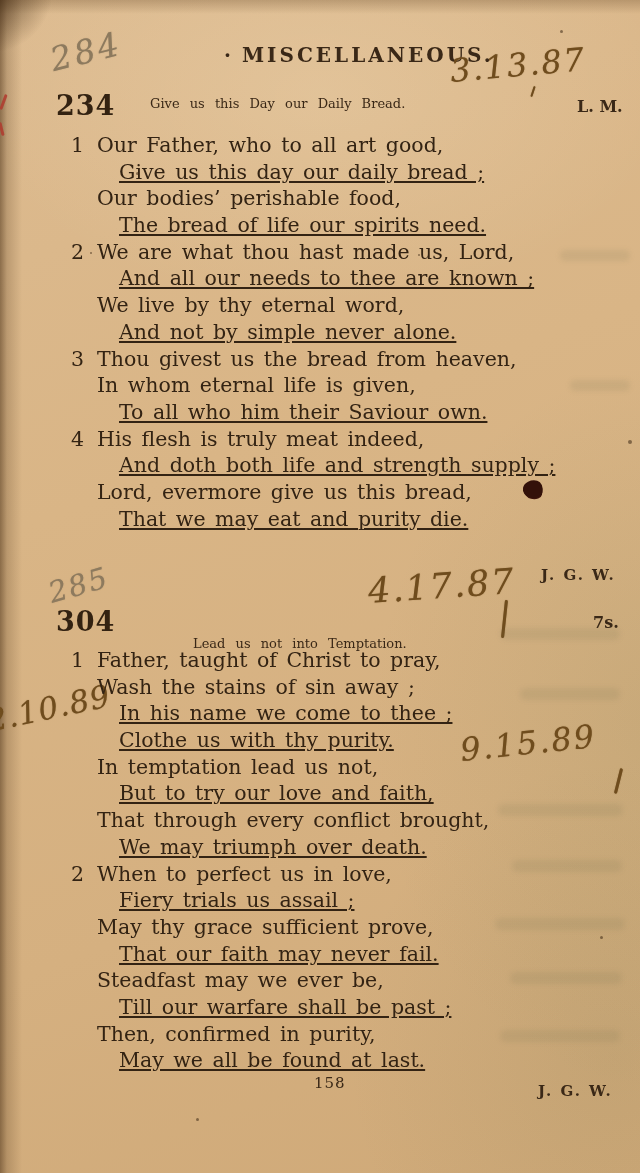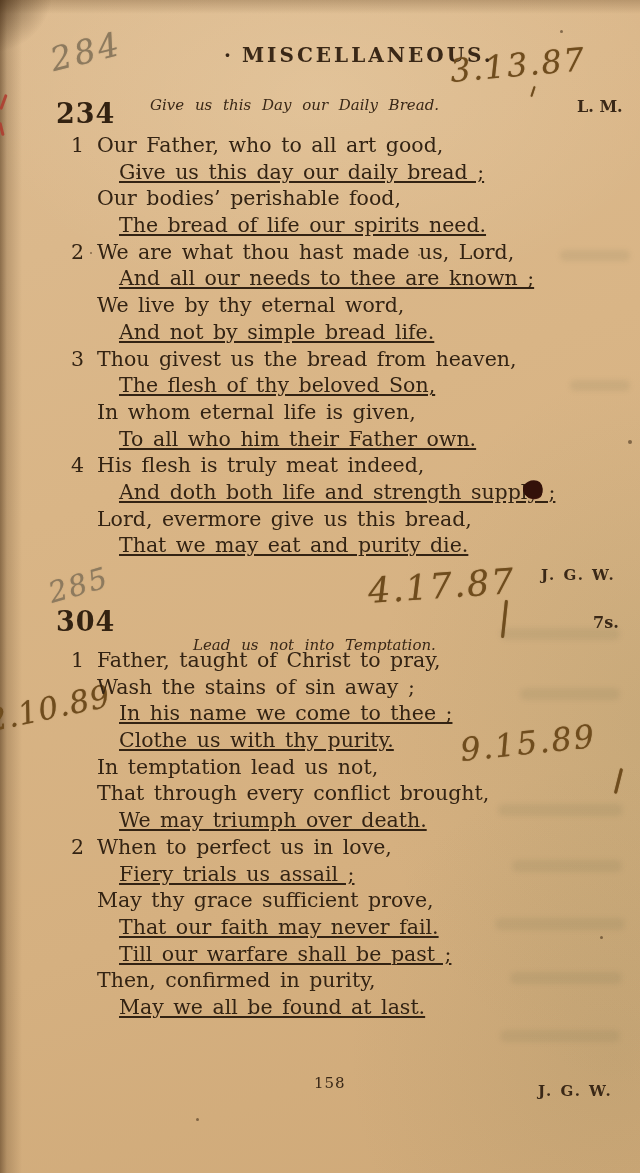--- a/index.html
+++ b/index.html
@@ -16,21 +16,21 @@
       linear-gradient(160deg, #ddbb90 0%, #d9b586 38%, #d5b080 70%, #cfa978 100%);
     color:#34241426;
   }
   .abs{position:absolute;}
   .running-header{
     font-size:20px; font-weight:bold; letter-spacing:3px; color:#3a2817;
     font-family:"DejaVu Serif", serif;
     text-align:right;
   }
   .hymn-number{font-size:27px; font-weight:bold; color:#332211; letter-spacing:1px;}
-  .hymn-title{font-style:italic; font-size:15px; color:#3a2817; word-spacing:6px;}
+  .hymn-title{font-size:13px; color:#3a2817; word-spacing:6px;}
   .meter{font-size:16px; font-weight:bold; color:#3a2817;}
   .verse-block{width:585px;}
   .line{
     position:relative; height:26.7px; line-height:26.7px;
     font-size:20.5px; color:#33231380; color:#332313;
     padding-left:47px; white-space:nowrap; word-spacing:3px;
     font-family:"DejaVu Serif", serif;
   }
   .line.alt{padding-left:69px;text-decoration:underline;}
   .vnum{position:absolute; left:21px; top:0;}
@@ -77,64 +77,65 @@
 
   <div class="abs hand pencil hw-284" style="left:50px; top:32px;">284</div>
   <div class="abs hand ink hw-31387" style="left:450px; top:46px;">3.13.87</div>
   <div class="abs hand pencil hw-285" style="left:48px; top:568px;">285</div>
   <div class="abs hand ink hw-41787" style="left:368px; top:566px;">4.17.87</div>
   <div class="tail" style="left:503px; top:600px; width:3px; height:38px; transform:rotate(6deg);"></div>
   <div class="abs hand ink hw-21089" style="left:-14px; top:690px;">2.10.89</div>
   <div class="abs hand ink hw-91589" style="left:460px; top:724px;">9.15.89</div>
   <div class="tail" style="left:617px; top:768px; width:3px; height:26px; transform:rotate(14deg);"></div>
 
-  <div class="abs hymn-number" style="left:56px; top:98px;">234</div>
+  <div class="abs hymn-number" style="left:56px; top:90px;">234</div>
   <div class="abs hymn-title" style="left:150px; top:96px;">Give us this Day our Daily Bread.</div>
   <div class="abs meter" style="left:577px; top:97px;">L. M.</div>
   <div class="tail" style="left:532px; top:86px; width:2px; height:11px; transform:rotate(18deg);"></div>
 
   <div class="abs verse-block" style="left:50px; top:132px;">
       <div class="line"><span class="vnum">1</span><span>Our Father, who to all art good,</span></div>
       <div class="line alt"><span>Give us this day our daily bread ;</span></div>
       <div class="line"><span>Our bodies’ perishable food,</span></div>
       <div class="line alt"><span>The bread of life our spirits need.</span></div>
       <div class="line"><span class="vnum">2</span><span>We are what thou hast made us, Lord,</span></div>
       <div class="line alt"><span>And all our needs to thee are known ;</span></div>
       <div class="line"><span>We live by thy eternal word,</span></div>
-      <div class="line alt"><span>And not by simple bread life.</span></div>
+      <div class="line alt"><span>And not by simple never alone.</span></div>
       <div class="line"><span class="vnum">3</span><span>Thou givest us the bread from heaven,</span></div>
-      <div class="line alt"><span>The flesh of thy beloved Son,</span></div>
       <div class="line"><span>In whom eternal life is given,</span></div>
-      <div class="line alt"><span>To all who him their Father own.</span></div>
+      <div class="line alt"><span>To all who him their Saviour own.</span></div>
       <div class="line"><span class="vnum">4</span><span>His flesh is truly meat indeed,</span></div>
       <div class="line alt"><span>And doth both life and strength supply ;</span></div>
       <div class="line"><span>Lord, evermore give us this bread,</span></div>
       <div class="line alt"><span>That we may eat and purity die.</span></div>
     </div>
 
   <div class="ink-blot"></div>
 
   <div class="abs attribution" style="left:541px; top:566px;">J. G. W.</div>
 
   <div class="abs hymn-number" style="left:56px; top:606px;">304</div>
   <div class="abs hymn-title" style="left:193px; top:636px;">Lead us not into Temptation.</div>
   <div class="abs meter" style="left:593px; top:613px;">7s.</div>
 
   <div class="abs verse-block" style="left:50px; top:647px;">
       <div class="line"><span class="vnum">1</span><span>Father, taught of Christ to pray,</span></div>
       <div class="line"><span>Wash the stains of sin away ;</span></div>
       <div class="line alt"><span>In his name we come to thee ;</span></div>
       <div class="line alt"><span>Clothe us with thy purity.</span></div>
       <div class="line"><span>In temptation lead us not,</span></div>
+      <div class="line alt"><span>But to try our love and faith,</span></div>
       <div class="line"><span>That through every conflict brought,</span></div>
       <div class="line alt"><span>We may triumph over death.</span></div>
       <div class="line"><span class="vnum">2</span><span>When to perfect us in love,</span></div>
       <div class="line alt"><span>Fiery trials us assail ;</span></div>
       <div class="line"><span>May thy grace sufficient prove,</span></div>
       <div class="line alt"><span>That our faith may never fail.</span></div>
+      <div class="line"><span>Steadfast may we ever be,</span></div>
       <div class="line alt"><span>Till our warfare shall be past ;</span></div>
       <div class="line"><span>Then, confirmed in purity,</span></div>
       <div class="line alt"><span>May we all be found at last.</span></div>
     </div>
 
   <div class="abs page-number" style="left:314px; top:1074px;">158</div>
   <div class="abs attribution" style="left:538px; top:1082px;">J. G. W.</div>
 
   <div class="red-mark" style="left:2px; top:94px; width:3px; height:16px; transform:rotate(20deg);"></div>
   <div class="red-mark" style="left:0px; top:122px; width:3px; height:14px; transform:rotate(-14deg);"></div>

